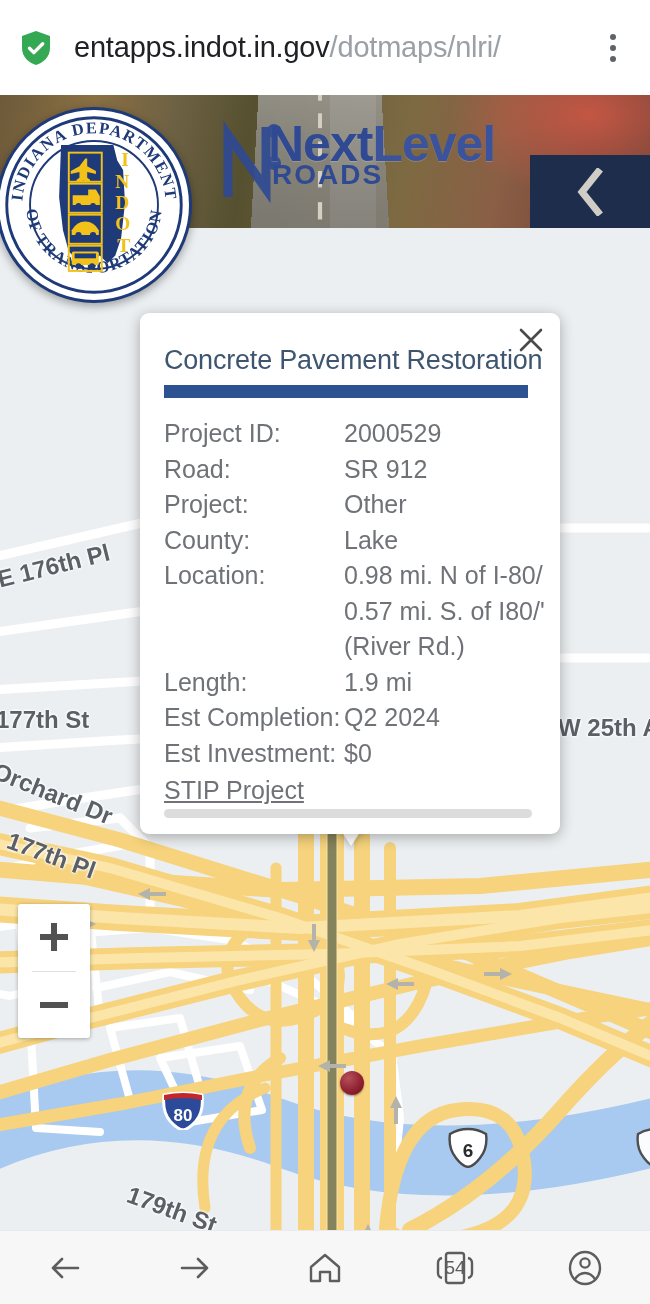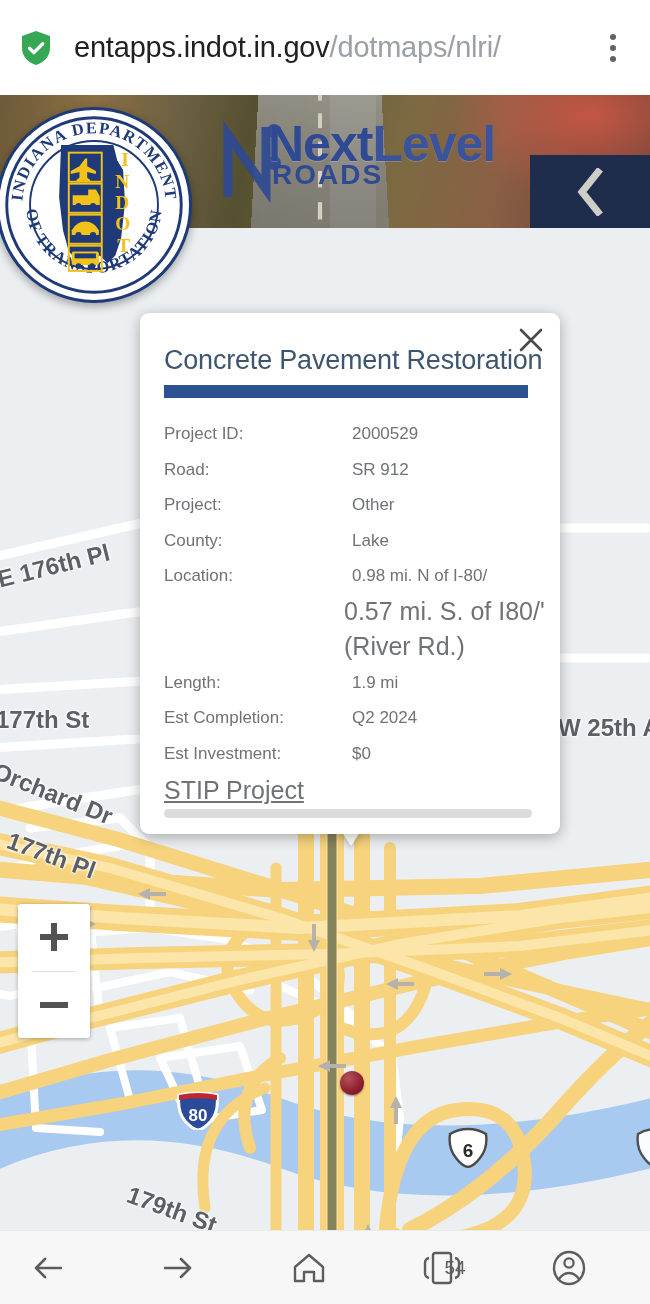--- a/index.html
+++ b/index.html
@@ -130,21 +130,21 @@
   }
   .popup-title {
     position:absolute; left:24px; top:32px; width:372px;
     font-size:27px; color:#3e5570; letter-spacing:-.2px; white-space:nowrap;
   }
   .popup-bar {
     position:absolute; left:24px; top:72px; width:364px; height:13px;
     background:#2d5291;
   }
   .popup-rows { position:absolute; left:24px; top:103px; width:396px; }
-  .prow { display:flex; font-size:17px; line-height:35.5px; color:#6f7276; white-space:nowrap;gap:8px; }
+  .prow { display:flex; font-size:25px; line-height:35.5px; color:#6f7276; white-space:nowrap; }
   .plabel { width:180px; flex:0 0 180px; }
   .pval { flex:1 1 auto; color:#6f7276; }
   .pcont { padding-left:180px; font-size:25px; line-height:35.5px; color:#6f7276; white-space:nowrap; }
   .stip {
     display:inline-block; margin-top:2px; font-size:25px; line-height:35.5px;
     color:#6f7276; text-decoration:underline;
   }
   .popup-scrollbar {
     position:absolute; left:24px; bottom:16px; width:368px; height:9px;
     border-radius:5px; background:#dcdcdc;
@@ -155,21 +155,21 @@
     border-top:26px solid #ffffff; z-index:59;
     filter: drop-shadow(0 3px 3px rgba(0,0,0,.18));
   }
 
   
   .navbar {
     position:absolute; left:0; bottom:0; width:650px; height:74px;
     background:#f7f7f7; border-top:1px solid #eaeaea;
     display:flex; align-items:center; justify-content:space-around;
   }
-  .navbtn { width:70px; height:58px; display:flex; align-items:center; justify-content:flex-start; color:#5d5d5d; position:relative; }
+  .navbtn { width:70px; height:58px; display:flex; align-items:center; justify-content:center; color:#5d5d5d; position:relative; }
   .tabcount {
     position:absolute; left:0; top:0; width:100%; height:100%;
     display:flex; align-items:center; justify-content:center;
     font-size:19px; color:#5d5d5d;
   }
 </style>
 </head>
 <body>
 
 <div class="screen">
@@ -346,21 +346,21 @@
     </svg>
 
     <div class="road-label" style="left:397px; top:283px; font-size:24px;">W 24th Ave</div>
     <div class="road-label" style="left:-2px; top:338px; font-size:24px; transform:rotate(-14deg); transform-origin:left center;">E 176th Pl</div>
     <div class="road-label" style="left:-4px; top:478px; font-size:24px;">177th St</div>
     <div class="road-label" style="left:-6px; top:528px; font-size:24px; transform:rotate(22deg); transform-origin:left center;">Orchard Dr</div>
     <div class="road-label" style="left:8px; top:598px; font-size:24px; transform:rotate(20deg); transform-origin:left center;">177th Pl</div>
     <div class="road-label" style="left:558px; top:486px; font-size:24px;">W 25th Ave</div>
     <div class="road-label" style="left:128px; top:952px; font-size:24px; transform:rotate(20deg); transform-origin:left center;">179th St</div>
 
-    <div class="shield-i" style="left:175px; top:862px;">
+    <div class="shield-i" style="left:160px; top:862px;">
       <svg viewBox="0 0 46 40" aria-hidden="true">
         <path d="M4 5 q19 -4 38 0 q2 16 -6 26 q-7 8 -13 9 q-6 -1 -13 -9 q-8 -10 -6 -26 z" fill="#2c4a9a" stroke="#ffffff" stroke-width="3"></path>
         <path d="M4 5 q19 -4 38 0 l0 5 q-19 -4 -38 0 z" fill="#c1272d"></path>
         <text x="23" y="31" text-anchor="middle" font-family="Liberation Sans, sans-serif" font-size="17" font-weight="bold" fill="#ffffff">80</text>
       </svg>
     </div>
 
     <div class="shield-us" style="left:444px; top:898px;">
       <svg viewBox="0 0 48 42" aria-hidden="true">
         <path d="M6 8 q8 -5 18 -5 q10 0 18 5 q2 14 -6 24 q-6 8 -12 9 q-6 -1 -12 -9 q-8 -10 -6 -24 z" fill="#ffffff" stroke="#4a4a4a" stroke-width="2.4"></path>

